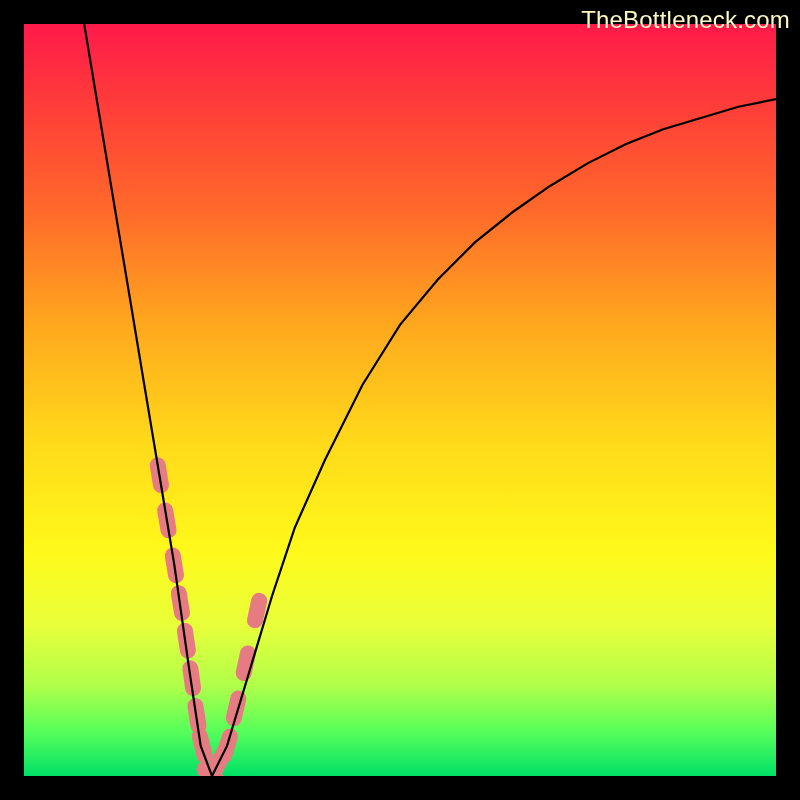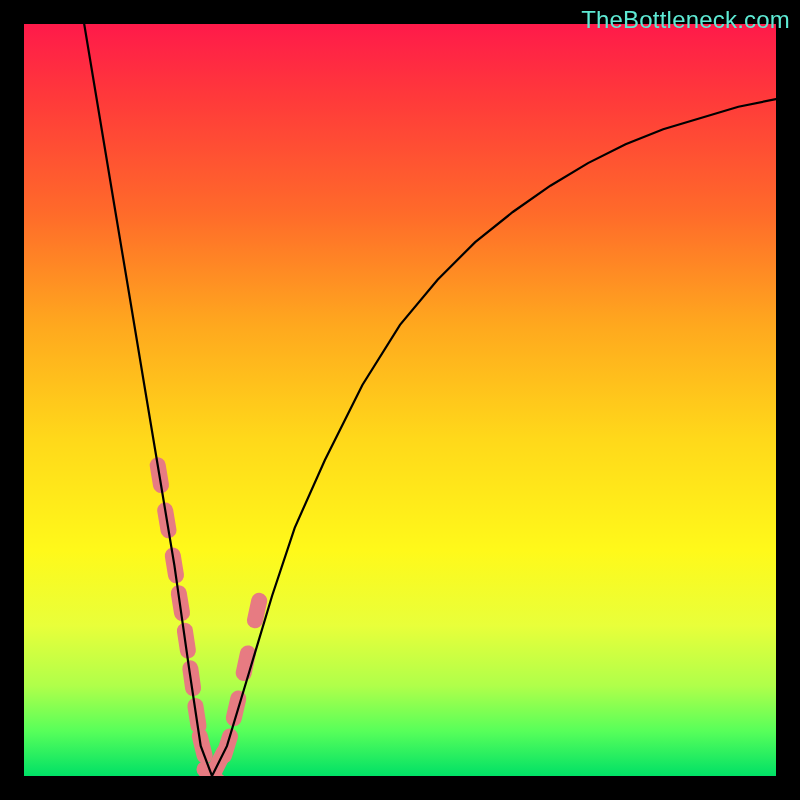--- a/index.html
+++ b/index.html
@@ -35,21 +35,21 @@
       #e8ff3a 80%,
       #b0ff4a 88%,
       #58ff5a 94%,
       #00e066 100%
     );
   }
   .watermark {
     position: absolute;
     top: 6px;
     right: 10px;
-    color: #5eead4;
+    color: #fef9c3;
     font-size: 24px;
     font-weight: 500;
     letter-spacing: 0.2px;
     user-select: none;
   }
   svg.curve {
     position: absolute;
     inset: 0;
     width: 100%;
     height: 100%;

